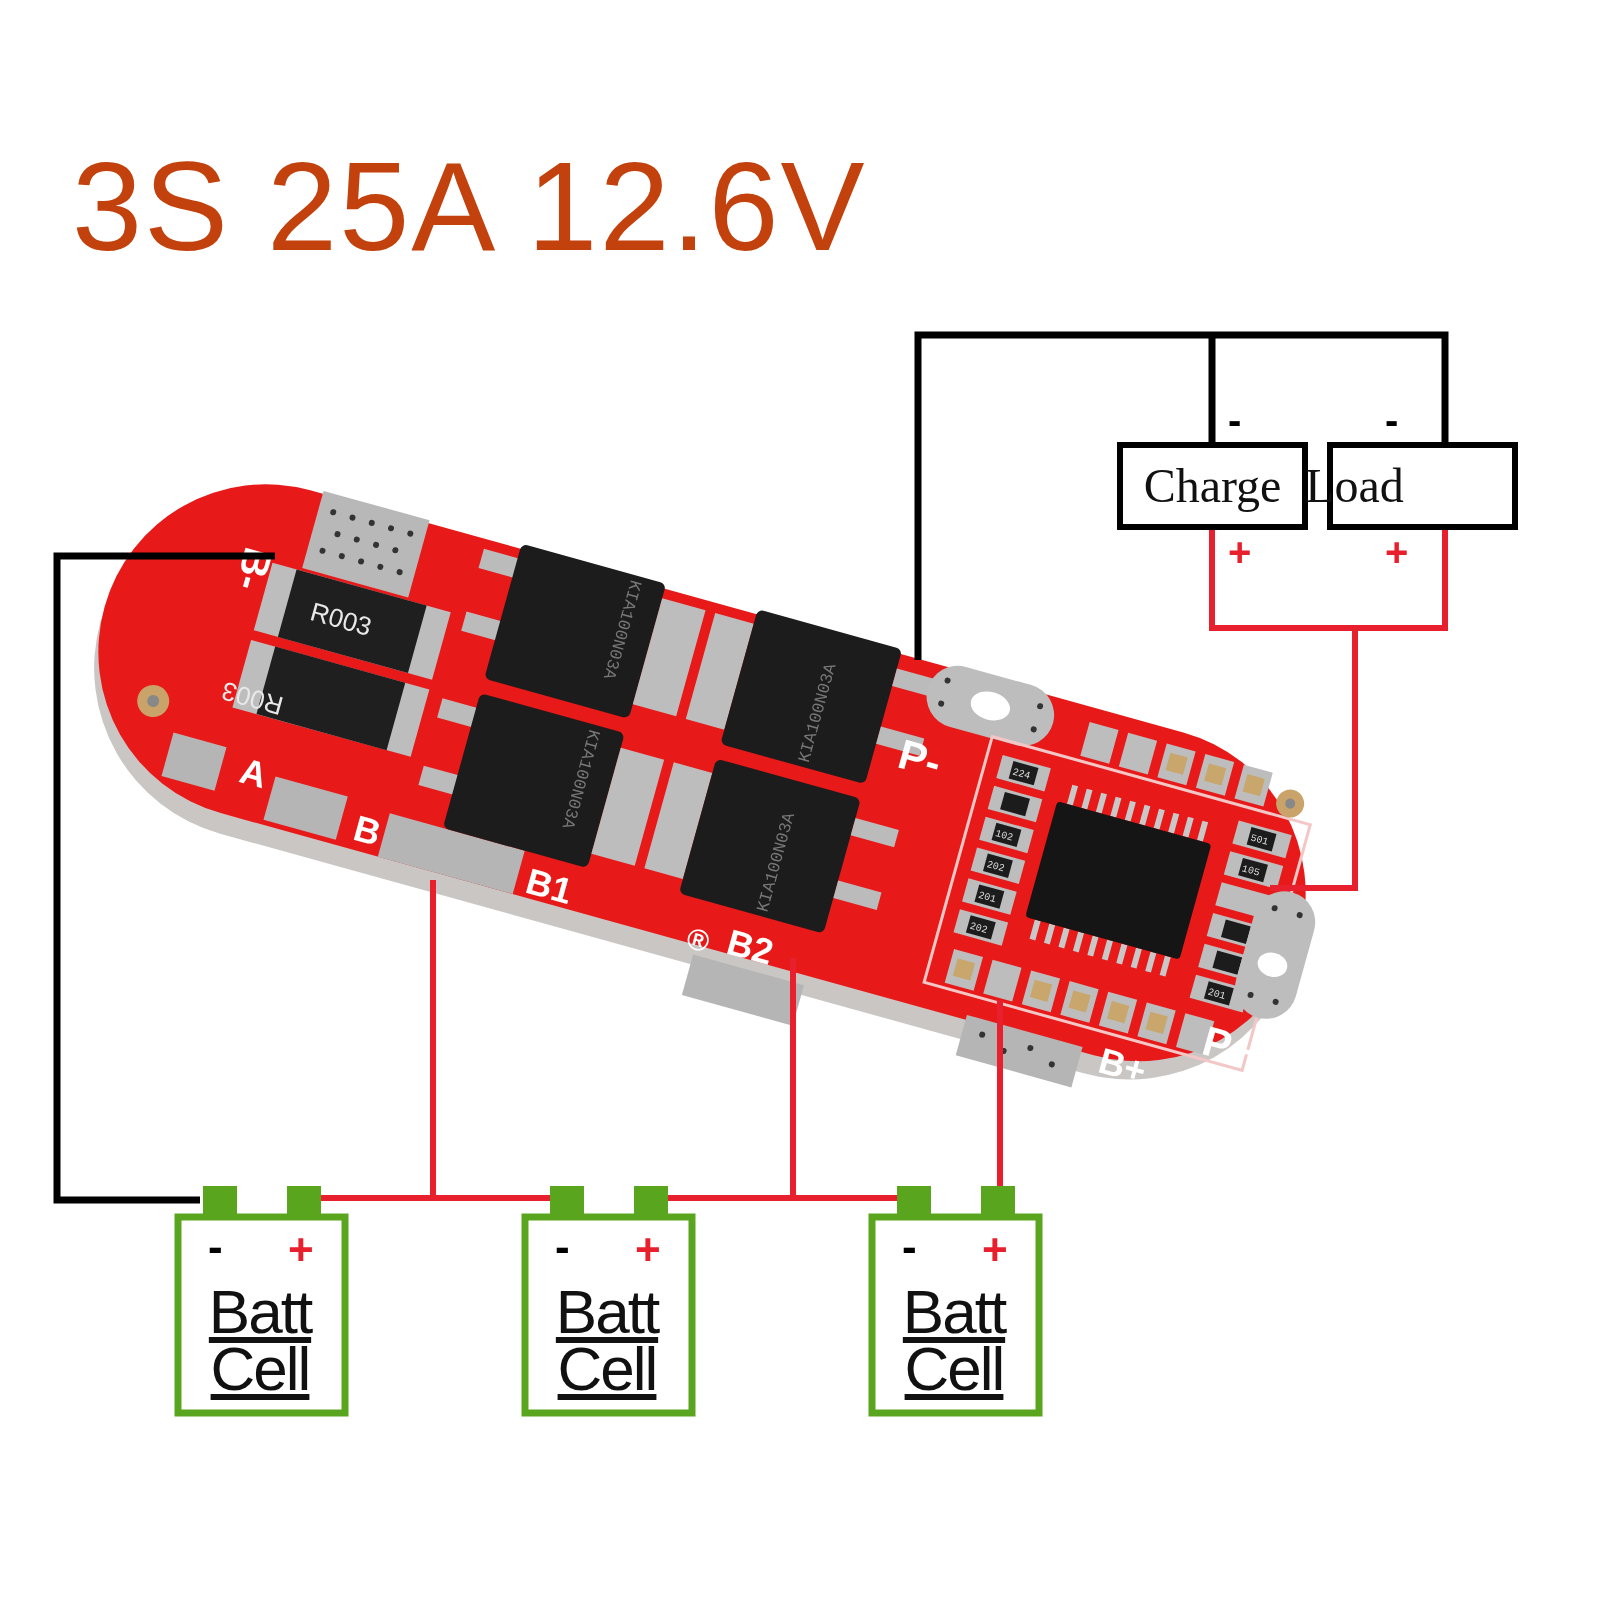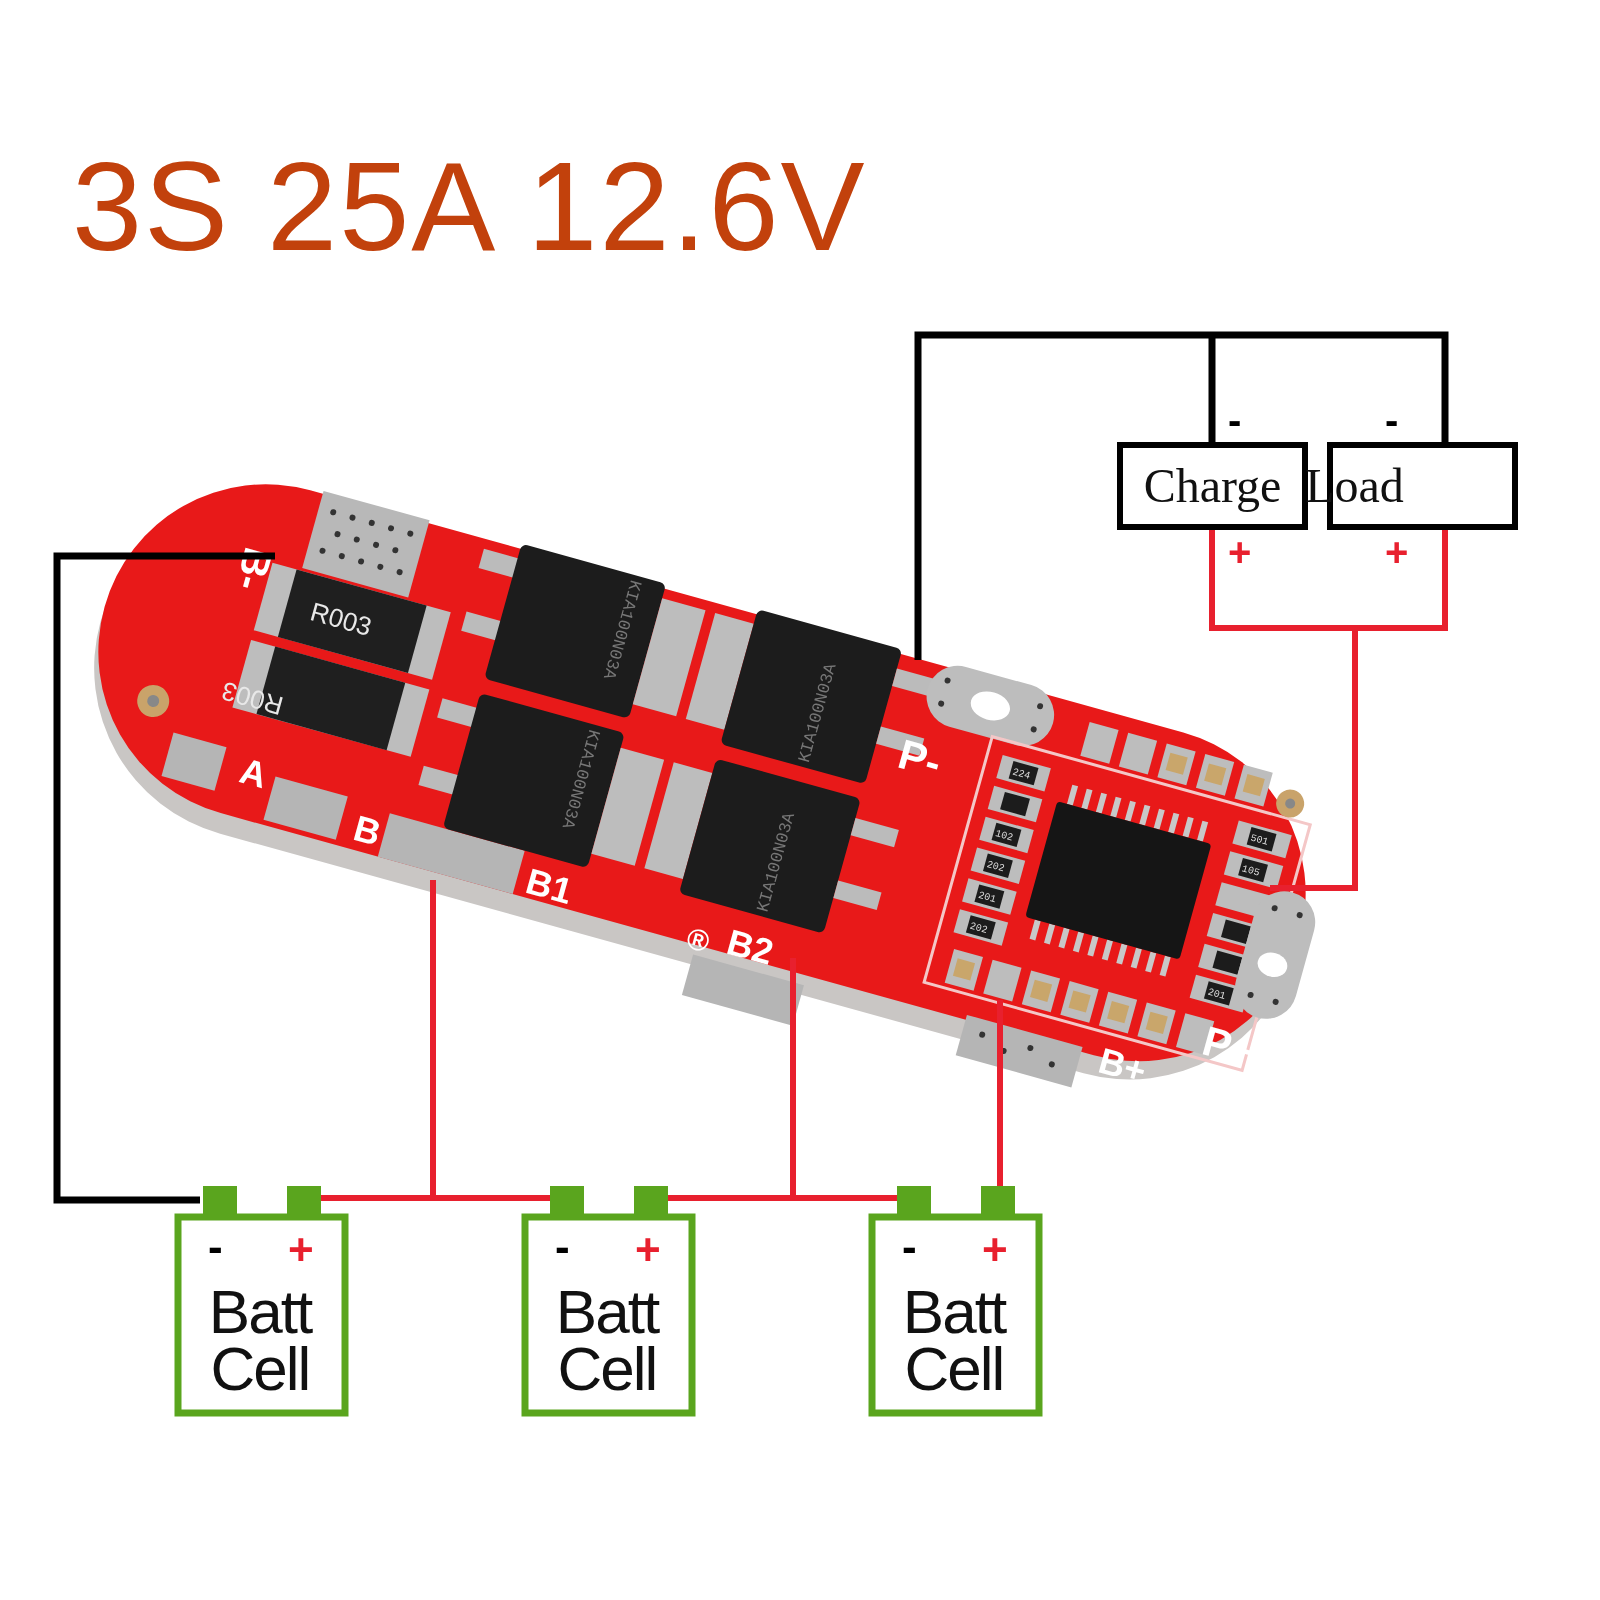--- a/index.html
+++ b/index.html
@@ -14,21 +14,21 @@
   svg.canvas { position: absolute; left: 0; top: 0; width: 1600px; height: 1600px; }
   .box-label {
     position: absolute; font-family: Liberation Serif, serif; font-size: 48px;
     color: #111; text-align: center; line-height: 1;
   }
   .sign { position: absolute; font-family: "Liberation Sans", sans-serif; font-weight: bold; line-height: 1; }
   .sign.neg { color: #000; font-size: 40px; }
   .sign.pos { color: #e8202e; font-size: 40px; }
   .batt-label {
     position: absolute; font-family: "Liberation Sans", sans-serif; font-size: 62px;
-    color: #111; line-height: 0.92; text-align: center; width: 140px; letter-spacing: -2px;
+    color: #111; line-height: 0.92; text-align: center; width: 140px; letter-spacing: -2px; text-decoration: underline;
   }
   .batt-sign { position: absolute; font-family: "Liberation Sans", sans-serif; font-weight: bold; font-size: 44px; line-height: 1; }
   .pcb-text { font-family: "Liberation Sans", sans-serif; font-weight: bold; fill: #ffffff; }
   .chip-text { font-family: "Liberation Mono", monospace; fill: #777; font-size: 17px; }
   .res-text { font-family: "Liberation Sans", sans-serif; fill: #e8e8e8; font-size: 26px; }
   .smd-text { font-family: "Liberation Mono", monospace; fill: #ddd; font-size: 10px; }
 </style>
 </head>
 <body>
 

